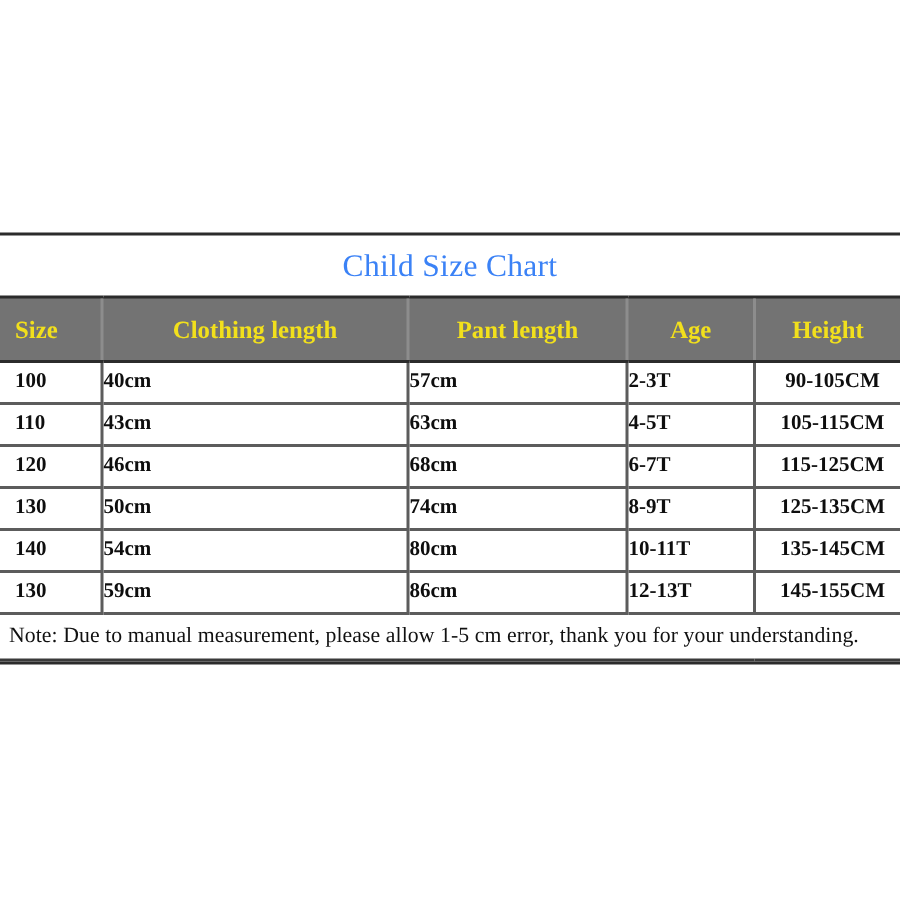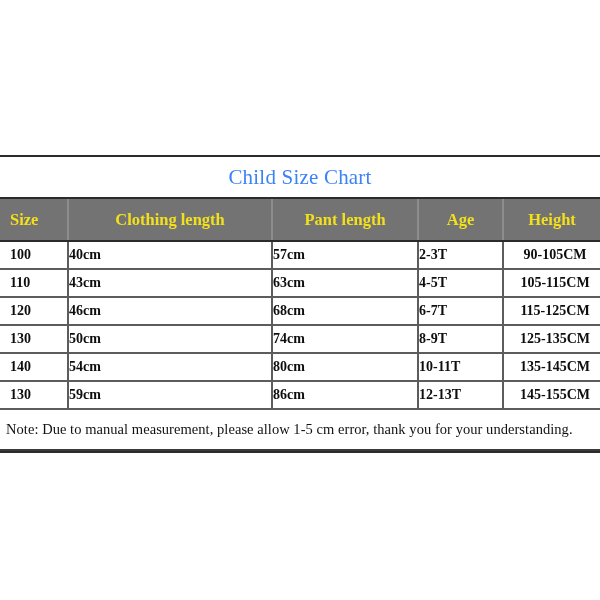--- a/index.html
+++ b/index.html
@@ -99,21 +99,21 @@
   }
   tbody td.col-height {
     text-align: center;
     padding-left: 6px;
   }
   tbody tr:last-child td {
     border-bottom: 2px solid #3a3a3a;
   }
 
   .note-row td {
-    height: 41px;
+    height: 31px;
     border-left: 0;
     border-bottom: 0;
     text-align: left;
     padding-left: 6px;
     font-size: 14.5px;
     font-weight: 400;
     color: #111111;
     letter-spacing: 0.05px;
     white-space: nowrap;
   }

